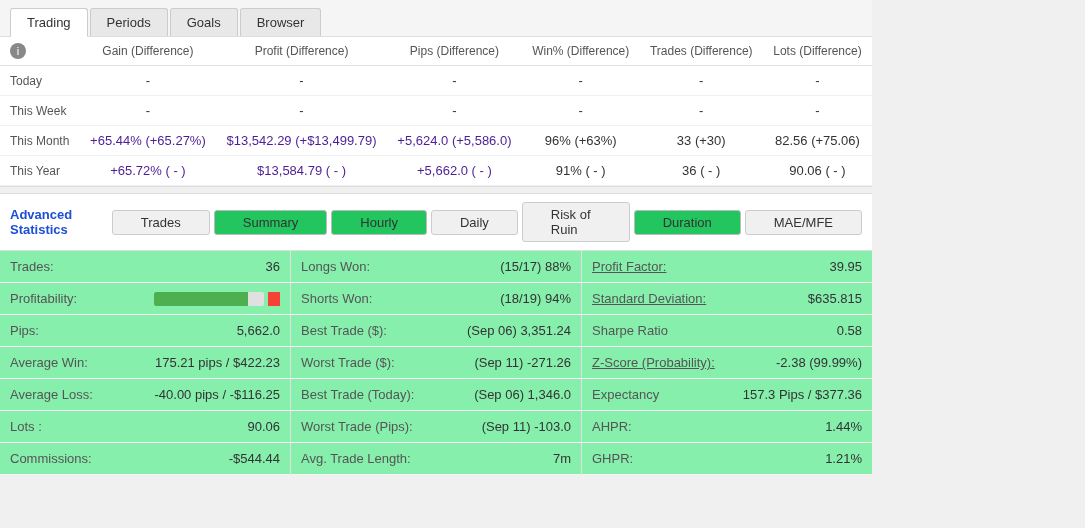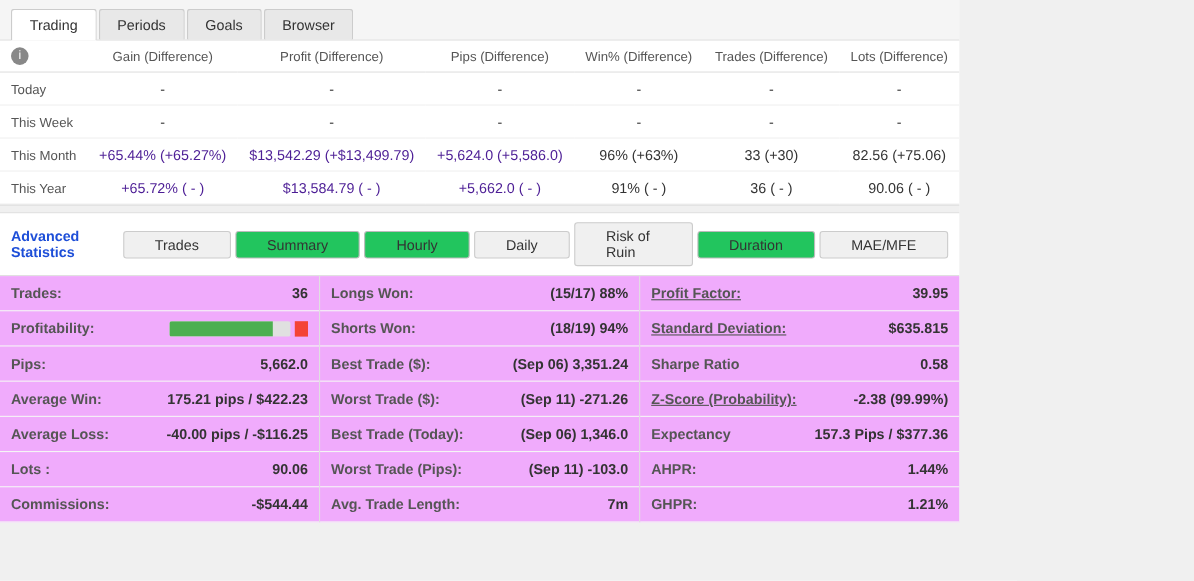--- a/index.html
+++ b/index.html
@@ -27,21 +27,21 @@
     
     .section-separator { height: 8px; background: #f0f0f0; border-top: 1px solid #ddd; border-bottom: 1px solid #ddd; }
 
     
     .adv-tabs-row { display: flex; align-items: center; padding: 8px 10px; background: #fff; border-bottom: 1px solid #e0e0e0; gap: 4px; }
     .adv-title { font-size: 13px; font-weight: bold; color: #1d4ed8; margin-right: 10px; }
     .adv-tab { padding: 4px 28px; border: 1px solid #ccc; border-radius: 3px; background: #f0f0f0; cursor: pointer; font-size: 13px; color: #333; }
     .adv-tab.active { background: #22c55e; border-color: #bbb; }
 
     
-    .adv-content { display: flex; background: #f0abfc; font-weight: bold; }
+    .adv-content { display: flex; background: #86efac; }
     .adv-col { flex: 1; padding: 0; }
 
     .stat-row { display: flex; justify-content: space-between; align-items: center; padding: 6px 10px; border-bottom: 1px solid #f5f5f5; min-height: 32px; }
     .stat-label { color: #555; font-size: 13px; }
     .stat-value { color: #333; font-size: 13px; text-align: right; }
 
     
     .progress-bar-container { display: flex; align-items: center; gap: 4px; }
     .progress-bar { width: 110px; height: 14px; background: #e0e0e0; border-radius: 2px; overflow: hidden; }
     .progress-fill { height: 100%; background: #4caf50; }

